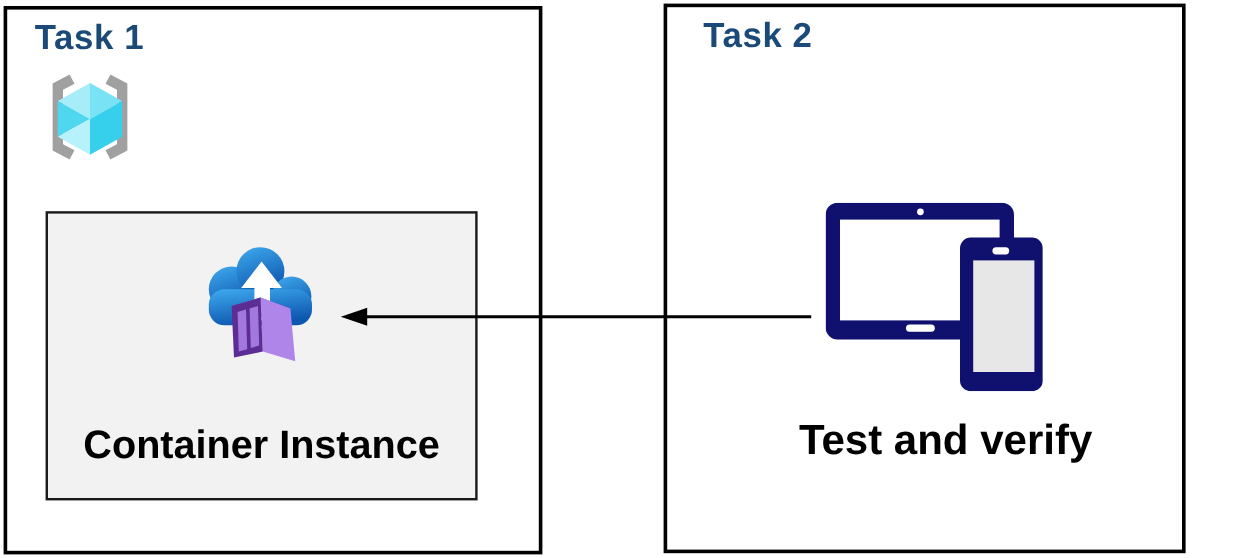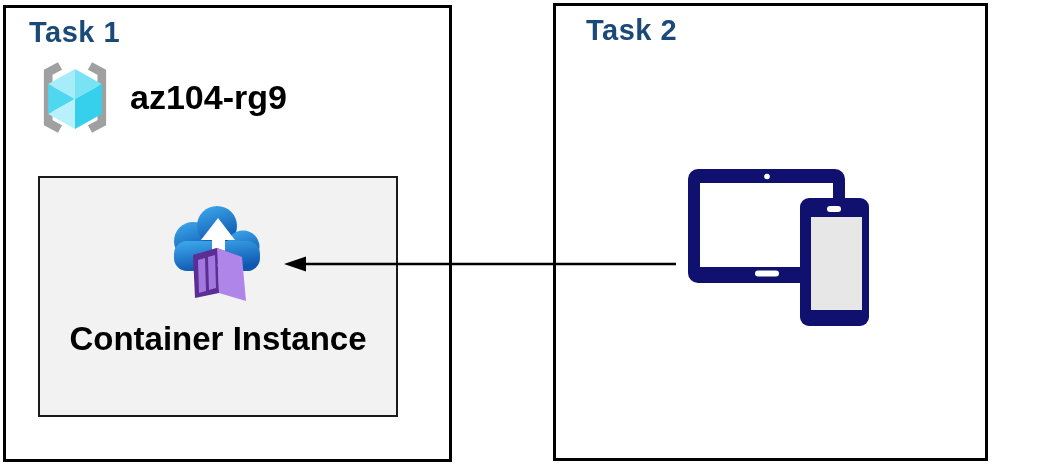--- a/index.html
+++ b/index.html
@@ -30,21 +30,21 @@
   .rg-name{
     margin-left:14px;
     font-size:34px;font-weight:700;color:#000000;white-space:nowrap;
   }
   .inner-panel{
     position:absolute;
     left:32px;top:168px;width:360px;height:241px;
     background:#F2F2F2;
     border:2.5px solid #1A1A1A;
     box-sizing:border-box;
-    display:flex;flex-direction:column;align-items:center;
+    display:flex;flex-direction:column;align-items:center;gap:32px;
   }
   .ci-icon{margin-top:21px;width:95px;height:104px;}
   .ci-label{
     margin-top:17px;
     font-size:33px;font-weight:700;color:#000000;
     text-align:center;white-space:nowrap;
   }
   .devices-icon{position:absolute;left:132px;top:163px;width:181px;height:157px;}
   .task2-label{
     position:absolute;left:232px;top:341px;
@@ -64,21 +64,20 @@
     <div class="rg-row">
       <svg class="rg-icon" viewBox="0 0 104 96">
         <path d="M 33 8 L 18 16 L 18 80 L 33 88" stroke="#A0A0A0" stroke-width="11" fill="none"></path>
         <path d="M 71 8 L 86 16 L 86 80 L 71 88" stroke="#A0A0A0" stroke-width="11" fill="none"></path>
         <polygon points="52,12 18,31 52,50" fill="#A6ECF9"></polygon>
         <polygon points="52,12 86,31 52,50" fill="#79E3F5"></polygon>
         <polygon points="18,31 52,50 18,69" fill="#50D7F0"></polygon>
         <polygon points="52,50 52,88 18,69" fill="#B7F1FB"></polygon>
         <polygon points="52,50 86,31 86,69 52,88" fill="#36D0ED"></polygon>
       </svg>
-      <div class="rg-name">az104-rg9</div>
     </div>
 
     <div class="inner-panel">
       <svg class="ci-icon" viewBox="0 0 95 104">
         <defs>
           <linearGradient id="cloudGrad" x1="0" y1="0" x2="0.35" y2="1">
             <stop offset="0" stop-color="#3FABEE"></stop>
             <stop offset="1" stop-color="#0E57B0"></stop>
           </linearGradient>
         </defs>
@@ -114,20 +113,21 @@
         <circle cx="79" cy="7.5" r="2.8" fill="#FFFFFF"></circle>
         <rect x="67" y="101.5" width="24" height="6" rx="3" fill="#FFFFFF"></rect>
       </g>
       <g>
         <rect x="112" y="29" width="69" height="128" rx="9" fill="#10106E"></rect>
         <rect x="123" y="48" width="51" height="93" fill="#E7E7E7"></rect>
         <rect x="139" y="37" width="14" height="6" rx="3" fill="#FFFFFF"></rect>
       </g>
     </svg>
 
+    <div class="task2-label">Test and verify</div>
   </div>
 
   <svg id="arrow-overlay" viewBox="0 0 402 30">
     <line x1="396" y1="14" x2="22" y2="14" stroke="#000000" stroke-width="2.5"></line>
     <polygon points="4,14 26,6.5 26,21.5" fill="#000000"></polygon>
   </svg>
 
 </div>
 
 </body></html>

